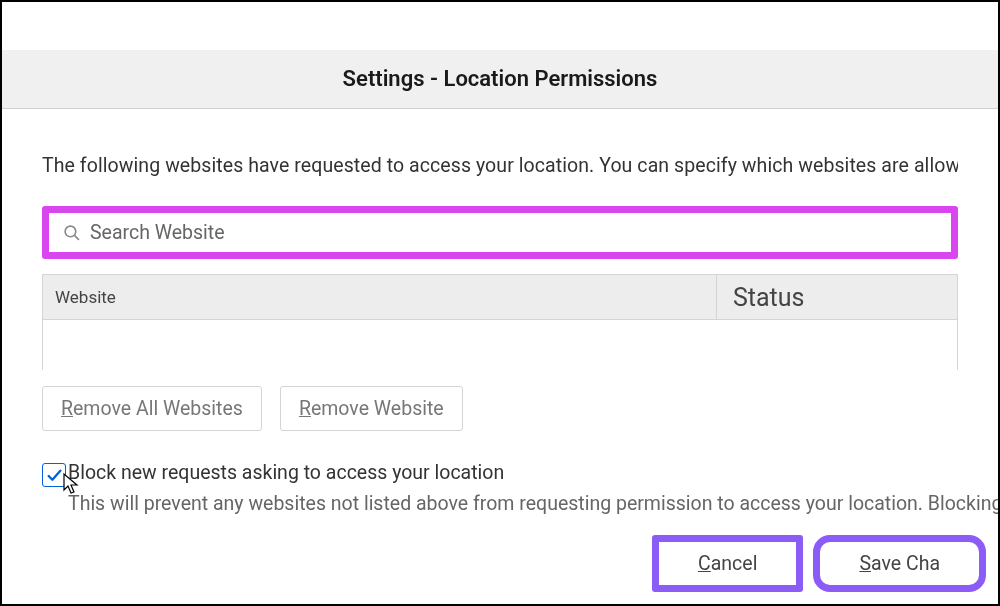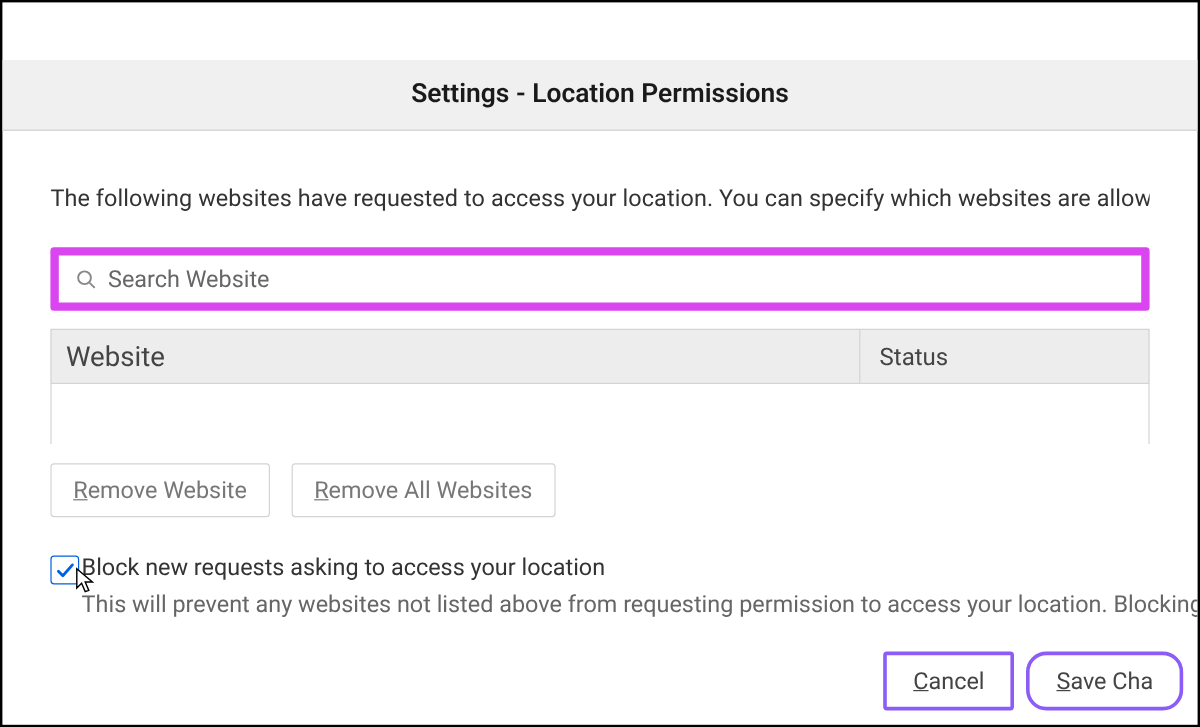--- a/index.html
+++ b/index.html
@@ -68,31 +68,31 @@
     .table-header {
       background: #ededed;
       border: 1px solid #d4d4d4;
       display: flex;
       height: 46px;
       align-items: center;
     }
     .col-website {
       flex: 1;
       padding-left: 12px;
-      font-size: 23px;
+      font-size: 17px;
       color: #444;
       border-right: 1px solid #d4d4d4;
       height: 100%;
       display: flex;
       align-items: center;
     }
     .col-status {
       width: 240px;
       padding-left: 16px;
-      font-size: 20px;
+      font-size: 25px;
       color: #444;
       height: 100%;
       display: flex;
       align-items: center;
     }
     .table-body {
       height: 50px;
       border-left: 1px solid #d4d4d4;
       border-right: 1px solid #d4d4d4;
       background: #fff;
@@ -167,23 +167,23 @@
     .footer-buttons {
       position: absolute;
       right: 0;
       bottom: 12px;
       display: flex;
       gap: 10px;
       padding-right: 12px;
     }
     .btn-footer {
       background: #fff;
-      border: 3px solid #8b5cf6;
-      border-radius: 3px;
-      padding: 10px 22px;
+      border: 7px solid #8b5cf6;
+      border-radius: 3px;
+      padding: 10px 39px;
       font-size: 19.5px;
       color: #444;
       font-family: inherit;
       cursor: pointer;
       white-space: nowrap;
     }
     .btn-footer .underline {
       text-decoration: underline;
       text-decoration-thickness: 1px;
     }
@@ -213,22 +213,22 @@
     <input class="search-input" type="text" placeholder="Search Website" style="">
   </div>
 
   <div class="table-header">
     <div class="col-website">Website</div>
     <div class="col-status">Status</div>
   </div>
   <div class="table-body"></div>
 
   <div class="button-row">
+    <button class="btn"><span class="underline">R</span><span>emove All Websites</span></button>
     <button class="btn"><span class="underline">R</span><span>emove Website</span></button>
-    <button class="btn"><span class="underline">R</span><span>emove All Websites</span></button>
   </div>
 
   <div class="checkbox-section">
     <div class="checkbox">
       <svg viewBox="0 0 16 16">
         <path d="M2.5 8.5 L6 12 L13.5 3.5" stroke="#0060df" stroke-width="2.2" fill="none" stroke-linecap="round" stroke-linejoin="round"></path>
       </svg>
     </div>
     <div class="checkbox-text">
       <span class="checkbox-label">Block new requests asking to access your location</span>

